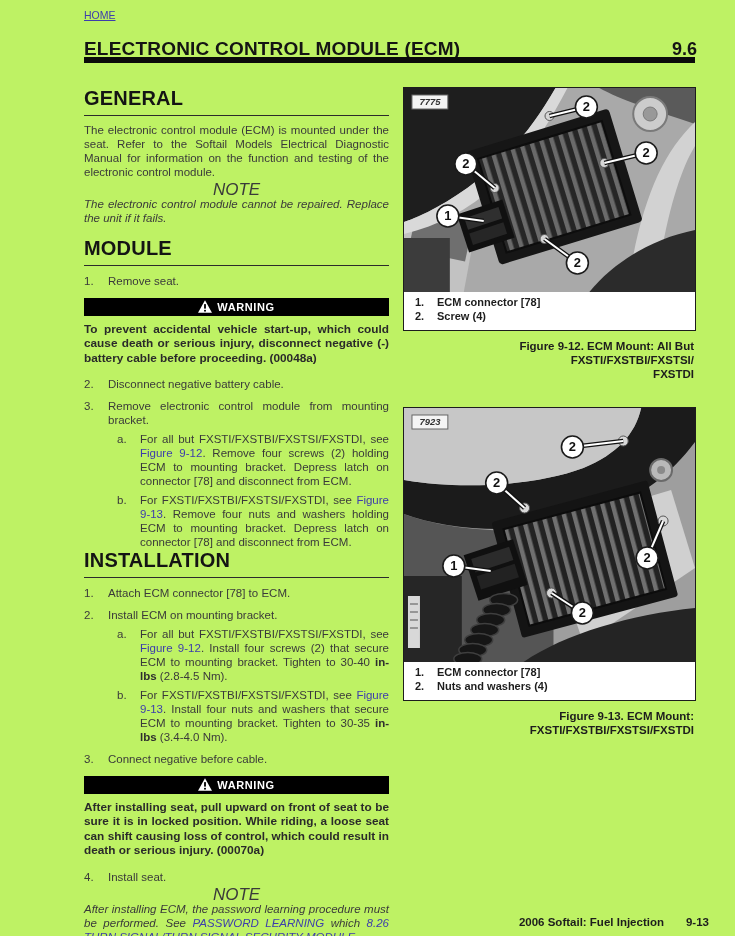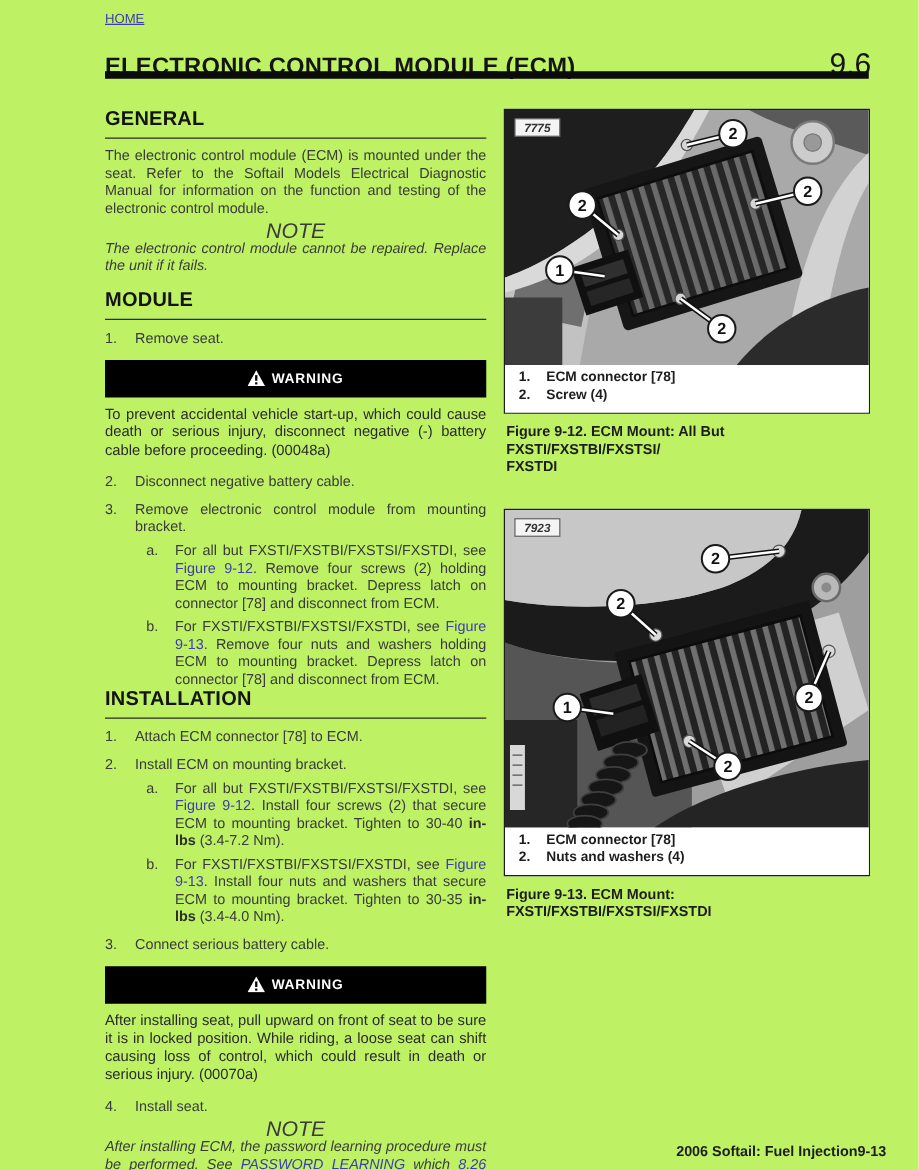--- a/index.html
+++ b/index.html
@@ -6,62 +6,62 @@
   .page{position:relative;width:735px;height:936px;background:#bef264;overflow:hidden;
         font-family:"Liberation Sans",sans-serif;color:#3a3a3a;}
   :root{--link:#3d3dac;--ink:#141414;}
 
   
   .home{position:absolute;left:84px;top:9px;font-size:10.5px;color:var(--link);
         text-decoration:underline;cursor:pointer;}
   .title-row{position:absolute;left:84px;top:26px;width:613px;display:flex;
         justify-content:space-between;align-items:baseline;margin-top:12px;}
   .page-title{font-size:19px;font-weight:700;color:var(--ink);letter-spacing:.2px;}
-  .section-num{font-size:24px;font-weight:400;color:var(--ink);}
+  .section-num{font-size:18px;font-weight:700;color:var(--ink);}
   .header-bar{position:absolute;left:84px;top:57px;width:611px;height:6px;background:#0b0b0b;}
 
   
   .columns{position:absolute;left:84px;top:87px;width:612px;display:flex;gap:14px;align-items:flex-start;}
   .col-left{width:305px;}
   .col-right{width:293px;}
 
-  h2.sec{font-size:16px;font-weight:700;color:var(--ink);margin:0;padding:0 0 5px 0;
+  h2.sec{font-size:20px;font-weight:700;color:var(--ink);margin:0;padding:0 0 5px 0;
          border-bottom:1.5px solid #2b2b2b;letter-spacing:.2px;}
   .mt{margin-top:14px;}
   p.body{font-size:11.5px;line-height:14px;text-align:justify;margin:7px 0 0;}
   .note-label{text-align:center;font-style:italic;font-size:17px;margin-top:4px;line-height:14px;}
   .note-text{font-style:italic;font-size:11.5px;line-height:14px;text-align:justify;margin-top:0;}
 
   .step{display:flex;margin-top:8px;font-size:11.5px;line-height:14px;}
   .step-num{flex:0 0 24px;}
   .step-body{flex:1;text-align:justify;}
   .substep{display:flex;margin:5px 0 0 33px;font-size:11.5px;line-height:14px;}
   .sub-num{flex:0 0 23px;}
   .xref{color:var(--link);cursor:pointer;}
   .b{font-weight:700;color:#2e2e2e;}
 
   .warn{margin-top:10px;}
-  .warn-bar{height:30px;background:#000;color:#fff;display:flex;align-items:center;
+  .warn-bar{height:18px;background:#000;color:#fff;display:flex;align-items:center;
             justify-content:center;gap:5px;}
   .warn-word{font-size:11px;font-weight:700;letter-spacing:.6px;}
-  .warn-text{font-weight:400;color:#2a2a2a;font-size:11.8px;line-height:14.5px;
+  .warn-text{font-weight:700;color:#2a2a2a;font-size:11.8px;line-height:14.5px;
              text-align:justify;margin-top:6px;}
 
   
   .figbox{border:1.4px solid #1d1d1d;background:#fff;}
   .photo{position:relative;font-size:0;}
   .photo svg{display:block;}
   .legend{padding:3px 8px 7px 11px;background:#fff;}
   .lrow{display:flex;font-size:11px;font-weight:700;color:#1d1d1d;line-height:14px;}
   .lnum{flex:0 0 22px;}
-  .fig-caption{font-weight:700;font-size:11.5px;line-height:14px;text-align:left;
+  .fig-caption{font-weight:700;font-size:11.5px;line-height:14px;text-align:right;
                color:#1d1d1d;margin:8px 2px 0;}
   .gap-before{margin-top:26px;}
 
-  .footer{position:absolute;top:916px;right:26px;display:flex;
+  .footer{position:absolute;top:916px;right:26px;display:flex;gap:22px;
           font-weight:700;font-size:11.5px;color:#1d1d1d;}
 
   .co-text{font:700 13px "Liberation Sans",sans-serif;fill:#111;}
   .tag-text{font:italic 700 9.5px "Liberation Sans",sans-serif;fill:#333;}
 </style>
 </head>
 <body>
 
 <div class="page">
 
@@ -122,29 +122,29 @@
       <div class="step">
         <span class="step-num">1.</span>
         <span class="step-body">Attach ECM connector [78] to ECM.</span>
       </div>
       <div class="step">
         <span class="step-num">2.</span>
         <span class="step-body">Install ECM on mounting bracket.</span>
       </div>
       <div class="substep">
         <span class="sub-num">a.</span>
-        <span class="step-body"><span>For all but FXSTI/FXSTBI/FXSTSI/FXSTDI, see </span><span class="xref">Figure 9-12</span><span>. Install four screws (2) that secure ECM to mounting bracket. Tighten to 30-40 </span><span class="b">in-lbs</span><span> (3.4-7.2 Nm).</span></span>
+        <span class="step-body"><span>For all but FXSTI/FXSTBI/FXSTSI/FXSTDI, see </span><span class="xref">Figure 9-12</span><span>. Install four screws (2) that secure ECM to mounting bracket. Tighten to 30-40 </span><span class="b">in-lbs</span><span> (2.8-4.5 Nm).</span></span>
       </div>
       <div class="substep">
         <span class="sub-num">b.</span>
         <span class="step-body"><span>For FXSTI/FXSTBI/FXSTSI/FXSTDI, see </span><span class="xref">Figure 9-13</span><span>. Install four nuts and washers that secure ECM to mounting bracket. Tighten to 30-35 </span><span class="b">in-lbs</span><span> (3.4-4.0 Nm).</span></span>
       </div>
       <div class="step">
         <span class="step-num">3.</span>
-        <span class="step-body">Connect serious battery cable.</span>
+        <span class="step-body">Connect negative before cable.</span>
       </div>
 
       <div class="warn">
         <div class="warn-bar">
           <svg width="14" height="13" viewBox="0 0 20 18">
             <path d="M10 0 L20 18 H0 Z" fill="#ffffff"></path>
             <rect x="8.7" y="5.6" width="2.6" height="6.4" fill="#000000"></rect>
             <rect x="8.7" y="13.8" width="2.6" height="2.4" fill="#000000"></rect>
           </svg>
           <span class="warn-word">WARNING</span>

